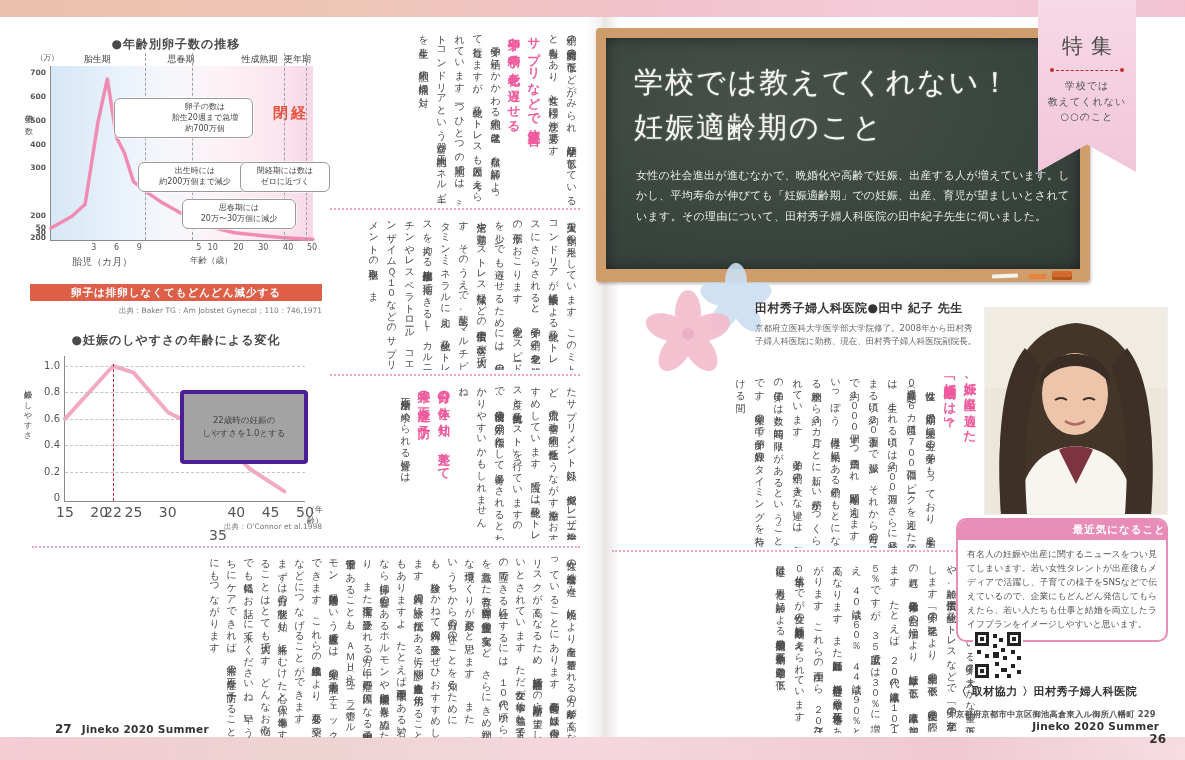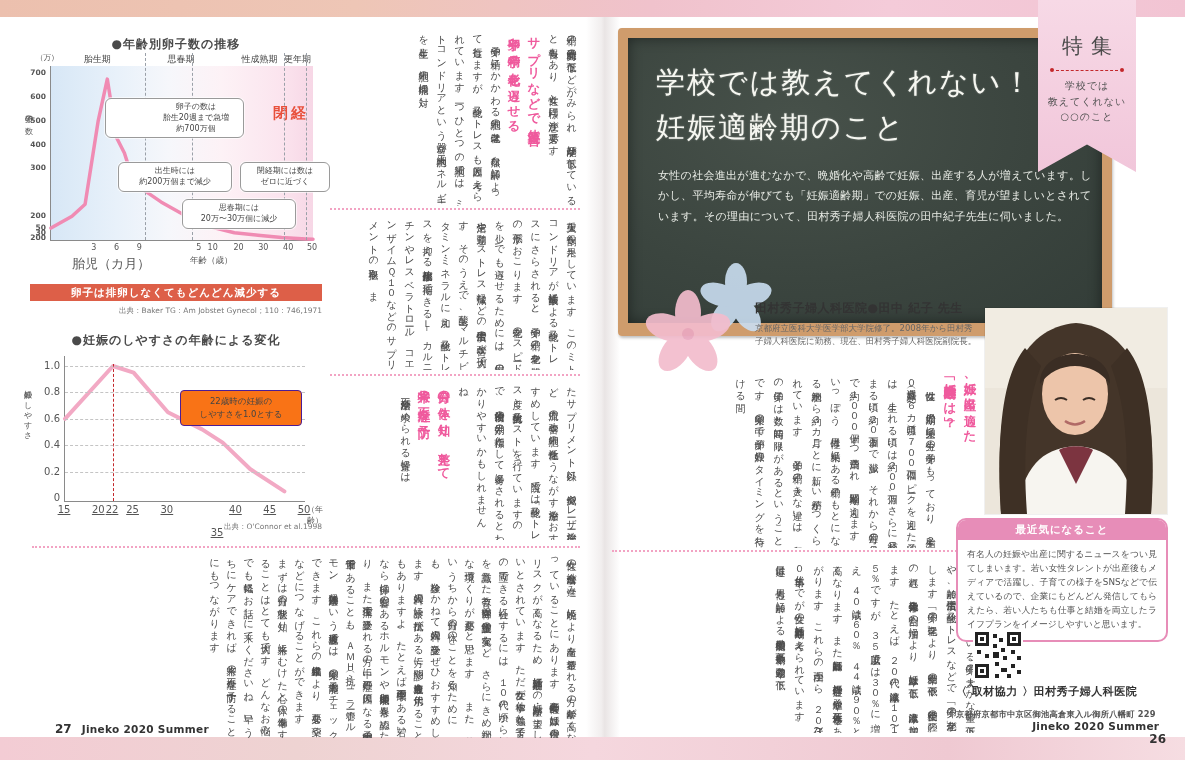--- a/index.html
+++ b/index.html
@@ -23,45 +23,45 @@
   .c1-plot{position:absolute;left:20px;top:30px;width:262px;height:174px;
     border-left:1px solid #8a8a8a;border-bottom:1px solid #8a8a8a;
     background:linear-gradient(90deg,#d7e7f6 0%,#e8f1fa 25%,#f6f7fb 45%,#fdf2f6 65%,#fbe4ee 88%,#f7d7e6 100%);}
   .c1-plot svg,.c2-plot svg{position:absolute;left:0;top:0;width:100%;height:100%;overflow:visible;}
   .c1-sep{position:absolute;top:-13px;bottom:0;border-left:1px dashed #9aa0a8;width:0;}
   .menopause{position:absolute;right:4px;top:38px;font-size:15px;font-weight:bold;color:#e8503c;letter-spacing:3px;}
   #c1-yticks{position:absolute;left:2px;top:30px;width:16px;height:174px;}
   .c1-ytick{position:absolute;right:2px;font-size:7.5px;color:#555;line-height:8px;font-weight:bold;}
   #c1-xticks{position:absolute;left:20px;top:207px;width:262px;height:10px;}
   .c1-xtick{position:absolute;top:0;font-size:8px;color:#555;width:14px;text-align:center;}
-  .c1-xcapL{position:absolute;left:42px;top:219px;font-size:13px;color:#555;}
+  .c1-xcapL{position:absolute;left:42px;top:219px;font-size:10px;color:#555;}
   .c1-xcapR{position:absolute;left:160px;top:219px;font-size:8.5px;color:#555;}
   .c1-ylab{position:absolute;left:-8px;top:72px;writing-mode:vertical-rl;text-orientation:upright;font-size:8px;color:#555;letter-spacing:1px;}
   .anno{position:absolute;background:#fff;border:1px solid #9a9a9a;border-radius:6px;
     font-size:8px;line-height:1.35;color:#444;text-align:center;padding:3px 4px;white-space:pre-line;box-shadow:0 0 0 1px rgba(255,255,255,.6);}
-  .a0{left:75px;top:62px;width:86px;padding-left:47px;}
-  .a1{left:88px;top:126px;width:104px;}
+  .a0{left:84px;top:62px;width:86px;padding-left:47px;}
+  .a1{left:108px;top:126px;width:104px;}
   .a2{left:152px;top:163px;width:104px;}
   .a3{left:210px;top:126px;width:80px;}
   .c1-banner{position:absolute;left:0;top:248px;width:292px;height:17px;background:#dd5f48;
     color:#fff;font-size:10.5px;font-weight:bold;text-align:center;line-height:17px;letter-spacing:1px;}
   .c-source{position:absolute;right:0;font-size:7.5px;color:#777;}
   #c1-source{top:270px;}
   #c2-source{top:190px;}
   .c2-plot{position:absolute;left:34px;top:24px;width:240px;height:145px;
     border-left:1px solid #8a8a8a;border-bottom:1px solid #8a8a8a;}
   .c2-grid{position:absolute;left:0;width:240px;border-top:1px dashed #c4c4c4;height:0;}
   #c2-yticks{position:absolute;left:6px;top:24px;width:26px;height:145px;}
   .c2-ytick{position:absolute;right:2px;font-size:10px;color:#555;line-height:8px;margin-left:48px;}
   #c2-xticks{position:absolute;left:34px;top:172px;width:240px;height:10px;}
-  .c2-xtick{position:absolute;top:0;font-size:10px;color:#555;width:16px;text-align:center;text-decoration:underline;}
+  .c2-xtick{position:absolute;top:0;font-size:14px;color:#555;width:16px;text-align:center;}
   .c2-ylab{position:absolute;left:-9px;top:52px;writing-mode:vertical-rl;text-orientation:upright;font-size:8px;color:#555;letter-spacing:1px;}
   .c2-xlab{position:absolute;left:277px;top:172px;font-size:8px;color:#555;}
-  .c2-note{position:absolute;left:150px;top:58px;width:116px;background:#f97316;border:1px solid #4c1d95;border-radius:4px;
-    font-size:8.5px;line-height:1.5;color:#444;text-align:center;padding:4px 2px;white-space:pre-line;}
+  .c2-note{position:absolute;left:150px;top:58px;width:116px;background:#a3a3a3;border:4px solid #4c1d95;border-radius:4px;
+    font-size:8.5px;line-height:1.5;color:#444;text-align:center;padding:20px 2px;white-space:pre-line;}
   .c2-refline{position:absolute;top:8px;bottom:0;border-left:1.5px dashed #c3272b;width:0;}
   
   .vtext{position:absolute;writing-mode:vertical-rl;text-orientation:mixed;color:#4b4b4b;
     font-size:10px;line-height:18px;letter-spacing:.5px;overflow:hidden;}
   .vseg{display:block;white-space:pre-line;}
   .vhead{display:block;white-space:pre-line;color:#ef5a9d;font-weight:bold;font-size:12.5px;line-height:20px;letter-spacing:1px;}
   .dotline{position:absolute;height:0;border-top:2px dotted #f2a3c3;}
   #band-l1{left:330px;top:28px;width:250px;height:178px;}
   #dot-l1{left:330px;top:208px;width:250px;}
   #band-l2{left:330px;top:214px;width:250px;height:156px;}
@@ -72,21 +72,21 @@
   #band-r1{left:612px;top:372px;width:368px;height:176px;line-height:19px;}
   #dot-r1{left:612px;top:550px;width:368px;}
   #band-r2{left:612px;top:558px;width:368px;height:175px;line-height:19px;}
   
   .footer{position:absolute;font-size:10.5px;color:#333;}
   #footer-left{left:55px;top:722px;}
   #footer-right{left:1032px;top:720px;text-align:right;width:134px;}
   .pageno{font-weight:bold;font-size:12px;}
   .magname{font-weight:bold;letter-spacing:.3px;}
   
-  .chalkboard{position:absolute;left:618px;top:28px;width:494px;height:308px;box-sizing:border-box;
+  .chalkboard{position:absolute;left:596px;top:28px;width:494px;height:254px;box-sizing:border-box;
     border:10px solid #cf9c6c;border-bottom-width:13px;border-radius:4px;
     background:radial-gradient(ellipse at 35% 30%,#47514a 0%,#3b453f 55%,#333d38 100%);
     box-shadow:inset 0 0 14px rgba(0,0,0,.45),1px 2px 3px rgba(0,0,0,.25);}
   .cb-title{position:absolute;left:28px;top:22px;color:#f6f7f1;font-size:29px;line-height:1.55;
     letter-spacing:2px;white-space:pre-line;font-weight:400;text-shadow:0 0 2px rgba(255,255,255,.35);}
   .cb-lead{position:absolute;left:30px;top:128px;width:436px;color:#e9ece6;font-size:11px;line-height:1.85;letter-spacing:.3px;}
   .chalk{position:absolute;border-radius:1px;}
   .chalk-white{right:62px;bottom:-9px;width:26px;height:4px;background:#f4f4ec;transform:rotate(-2deg);}
   .chalk-orange{right:34px;bottom:-10px;width:17px;height:5px;background:#e8833f;}
   .eraser{right:8px;bottom:-11px;width:20px;height:9px;background:#d06a2f;border-radius:2px;box-shadow:inset 0 -3px 0 #b5531f;}
@@ -99,21 +99,21 @@
   .ribbon-dot{width:4px;height:4px;border-radius:50%;background:#c3272b;}
   .ribbon-dash{flex:1;border-top:1px dashed #c3272b;height:0;margin:0 2px;}
   .ribbon-sub{font-size:10px;color:#555;line-height:1.55;white-space:pre-line;letter-spacing:1px;}
   .flowers{position:absolute;left:628px;top:258px;width:160px;height:125px;}
   .doctor{position:absolute;left:755px;top:300px;width:222px;}
   .doc-name{font-size:12px;font-weight:bold;color:#333;letter-spacing:.5px;}
   .doc-bio{margin-top:5px;font-size:8.5px;color:#666;line-height:1.55;}
   .photo{position:absolute;left:985px;top:308px;width:182px;height:206px;overflow:hidden;box-shadow:0 0 0 1px rgba(0,0,0,.06);}
   .pinkbox{position:absolute;left:956px;top:518px;width:212px;box-sizing:border-box;
     border:2px solid #e78db8;border-radius:10px;background:#fff;overflow:hidden;}
-  .pinkbox-head{background:#e78db8;color:#fff;font-size:10.5px;font-weight:bold;text-align:center;padding:3px 0;letter-spacing:1px;}
+  .pinkbox-head{background:#e78db8;color:#fff;font-size:10.5px;font-weight:bold;text-align:right;padding:3px 0;letter-spacing:1px;}
   .pinkbox-body{padding:7px 9px 9px 9px;font-size:8.8px;line-height:1.6;color:#555;text-align:justify;}
   .qr{position:absolute;left:973px;top:630px;width:50px;height:50px;}
   .bubble{position:absolute;left:1038px;top:638px;width:126px;height:38px;background:#ededea;border-radius:3px;
     display:flex;align-items:center;justify-content:center;font-size:8.5px;color:#555;line-height:1.6;text-align:center;white-space:pre-line;}
   .bubble-arrow{position:absolute;left:-6px;top:14px;width:0;height:0;border-top:5px solid transparent;border-bottom:5px solid transparent;border-right:7px solid #ededea;}
   .credit{position:absolute;left:956px;top:684px;width:214px;}
   .credit-label{font-size:11px;font-weight:bold;color:#333;letter-spacing:.5px;}
   .credit-addr{margin-top:10px;font-size:8.3px;font-weight:bold;color:#555;letter-spacing:.2px;}
   .pre{white-space:pre-line;}
 </style>

